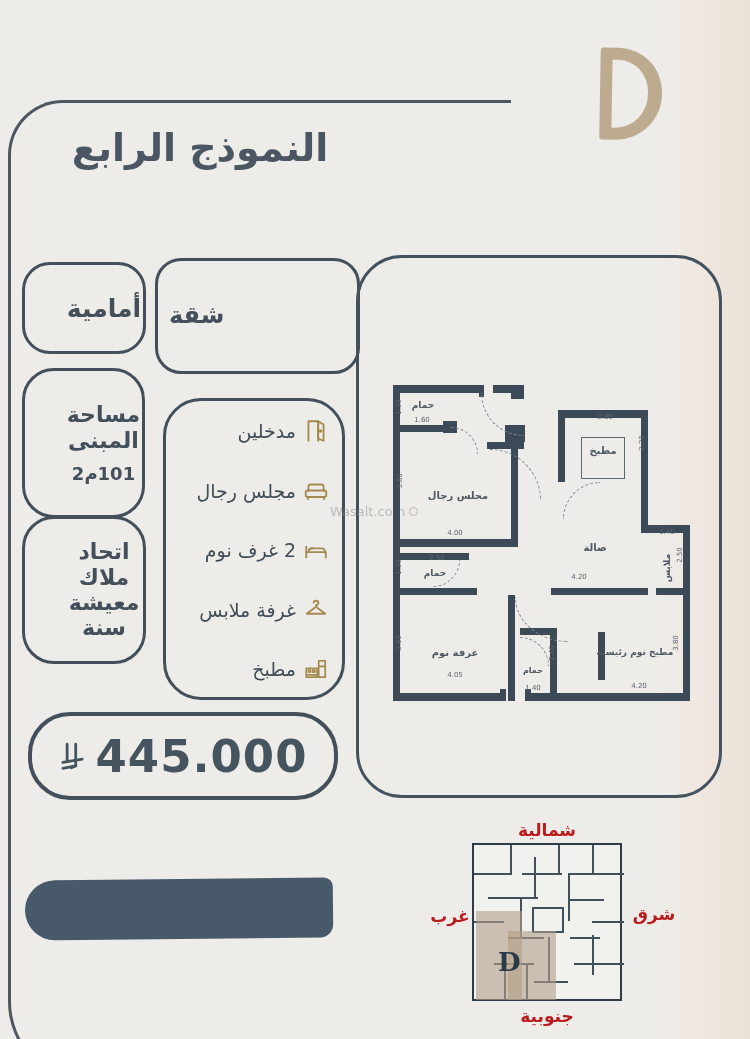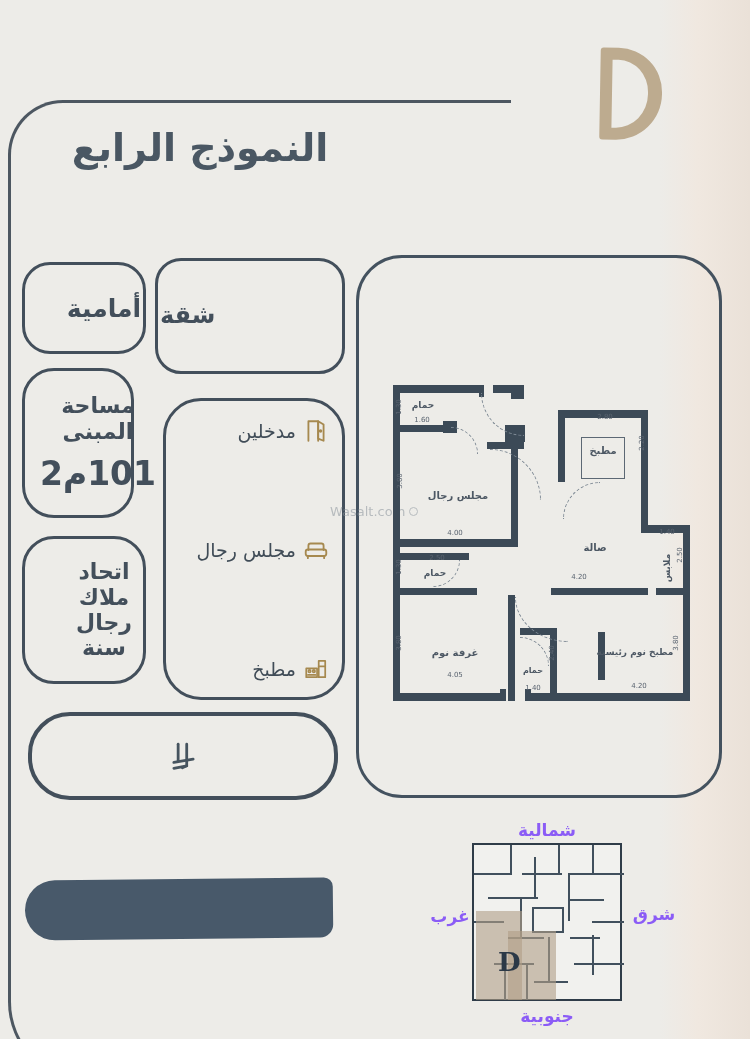--- a/index.html
+++ b/index.html
@@ -23,24 +23,24 @@
   .title{
     left:40px;top:126px;width:320px;text-align:center;direction:rtl;
     font-size:38px;font-weight:700;color:#4a5763;
   }
   .box{
     box-sizing:border-box;border:3px solid #434f5b;border-radius:28px;
     display:flex;flex-direction:column;align-items:center;justify-content:center;
     direction:rtl;text-align:center;font-weight:700;color:#434f5b;padding-left:40px;
   }
   .badge-front{left:22px;top:262px;width:124px;height:92px;font-size:25px;}
-  .badge-area{left:22px;top:368px;width:112px;height:150px;font-size:22px;line-height:1.2;border-radius:32px;}
-  .badge-area .val{font-size:33px;margin-top:8px;}
-  .badge-hoa{left:22px;top:536px;width:124px;height:148px;font-size:22px;line-height:1.15;border-radius:32px;}
-  .apt-box{left:155px;top:258px;width:190px;height:116px;align-items:flex-end;padding:6px 24px 8px 2px;border-radius:26px;}
+  .badge-area{left:22px;top:368px;width:123px;height:150px;font-size:22px;line-height:1.2;border-radius:32px;}
+  .badge-area .val{font-size:18px;margin-top:8px;}
+  .badge-hoa{left:22px;top:516px;width:124px;height:148px;font-size:22px;line-height:1.15;border-radius:32px;}
+  .apt-box{left:155px;top:258px;width:205px;height:116px;align-items:flex-end;padding:6px 24px 8px 11px;border-radius:26px;}
   .apt-box .l1{font-size:24px;}
   .apt-box .l2{font-size:35px;line-height:1.05;}
   .features-box{
     left:163px;top:398px;width:182px;height:302px;box-sizing:border-box;
     border:3px solid #434f5b;border-radius:38px;
     display:flex;flex-direction:column;justify-content:space-between;
     padding:17px 13px 15px 10px;direction:rtl;
   }
   .feat-row{display:flex;align-items:center;gap:7px;direction:rtl;}
   .feat-row .lbl{font-size:19px;font-weight:400;color:#404c57;white-space:nowrap;}
@@ -62,21 +62,21 @@
   .arc{position:absolute;border:0 dashed #7e8994;}
   .rlabel{position:absolute;font-size:10px;font-weight:700;color:#4d5864;direction:rtl;text-align:center;white-space:nowrap;}
   .dim{position:absolute;font-size:7px;color:#5a6470;text-align:center;}
   .dimv{transform:rotate(-90deg);}
   
   .keyplan{left:472px;top:843px;width:150px;height:158px;box-sizing:border-box;border:2.5px solid #2f3c48;background:#f1f1ee;}
   .kw{position:absolute;background:#41505d;}
   .kbox{position:absolute;border:2px solid #41505d;}
   .unit{position:absolute;background:#b19f87;opacity:.6;}
   .unit-letter{position:absolute;font-size:26px;font-weight:700;color:#2c3947;font-family:"DejaVu Serif",serif;}
-  .compass{position:absolute;font-size:17px;font-weight:700;color:#8b5cf6;text-align:center;direction:rtl;}
+  .compass{position:absolute;font-size:17px;font-weight:700;color:#b91c1c;text-align:center;direction:rtl;}
 </style>
 </head>
 <body>
 
 <div class="abs frame-a"></div>
 
 <div class="abs logo-d"></div>
 
 <div class="abs title">النموذج الرابع</div>
 
@@ -84,21 +84,21 @@
   <span>أمامية</span>
 </div>
 <div class="abs box badge-area">
   <span>مساحة</span>
   <span>المبنى</span>
   <span class="val">101م2</span>
 </div>
 <div class="abs box badge-hoa">
   <span>اتحاد</span>
   <span>ملاك</span>
-  <span>رجال</span>
+  <span>معيشة</span>
   <span>سنة</span>
 </div>
 
 <div class="abs box apt-box">
   <span class="l1">شقة</span>
 </div>
 
 <div class="abs features-box">
   <div class="feat-row">
     <svg width="26" height="26" viewBox="0 0 24 24" fill="none" stroke="#a6894f" stroke-width="1.7" stroke-linecap="round" stroke-linejoin="round">
@@ -108,20 +108,36 @@
       </svg>
     <span class="lbl">مدخلين</span>
   </div>
   <div class="feat-row">
     <svg width="26" height="26" viewBox="0 0 24 24" fill="none" stroke="#a6894f" stroke-width="1.7" stroke-linecap="round" stroke-linejoin="round">
         <path d="M5 12 V8 q0-2 2-2 h10 q2 0 2 2 v4"></path>
         <rect x="2.5" y="11.5" width="19" height="6" rx="2"></rect>
         <path d="M4.5 17.5 v2 M19.5 17.5 v2"></path>
       </svg>
     <span class="lbl">مجلس رجال</span>
+  </div>
+  <div class="feat-row">
+    <svg width="26" height="26" viewBox="0 0 24 24" fill="none" stroke="#a6894f" stroke-width="1.7" stroke-linecap="round" stroke-linejoin="round">
+        <path d="M3 19 V9"></path>
+        <path d="M3 14 h18 v5"></path>
+        <path d="M5 14 q0.5-3.5 4-3.5 h8 q3.5 0 3.5 3.5"></path>
+        <path d="M5.5 11.5 q1.5-1.8 3.5-1"></path>
+      </svg>
+    <span class="lbl">2 غرف نوم</span>
+  </div>
+  <div class="feat-row">
+    <svg width="26" height="26" viewBox="0 0 24 24" fill="none" stroke="#a6894f" stroke-width="1.7" stroke-linecap="round" stroke-linejoin="round">
+        <path d="M12 9 v-1.5 q2.2-0.3 2.2-2.2 q0-1.8-2.2-1.8 q-2 0-2.2 1.6"></path>
+        <path d="M12 9 L3.5 15.5 h17 L12 9 z"></path>
+      </svg>
+    <span class="lbl">غرفة ملابس</span>
   </div>
   <div class="feat-row">
     <svg width="26" height="26" viewBox="0 0 24 24" fill="none" stroke="#a6894f" stroke-width="1.6" stroke-linecap="round" stroke-linejoin="round">
         <rect x="14.5" y="4.5" width="6" height="15"></rect>
         <path d="M14.5 9.5 h6"></path>
         <rect x="3" y="11.5" width="10" height="8"></rect>
         <circle cx="6" cy="14" r="1.1"></circle>
         <circle cx="10" cy="14" r="1.1"></circle>
         <path d="M4.5 17.5 h7"></path>
       </svg>
@@ -129,20 +145,21 @@
   </div>
 </div>
 
 <div class="abs price-box">
   <svg width="27" height="30" viewBox="0 0 24 28" fill="none" stroke="#46545f" stroke-width="2.6" stroke-linecap="round">
       <path d="M7 3 v15"></path>
       <path d="M15 3 v20 l-4 2"></path>
       <path d="M3 20 l18 -3"></path>
       <path d="M3 25.5 l12 -2.2"></path>
     </svg>
+  <span class="amount">445.000</span>
 </div>
 
 <div class="abs dark-bar"></div>
 
 <div class="abs frame-b"></div>
 
 <div class="abs watermark">
   <span>Wasalt.com</span>
   <span class="pin"></span>
 </div>

